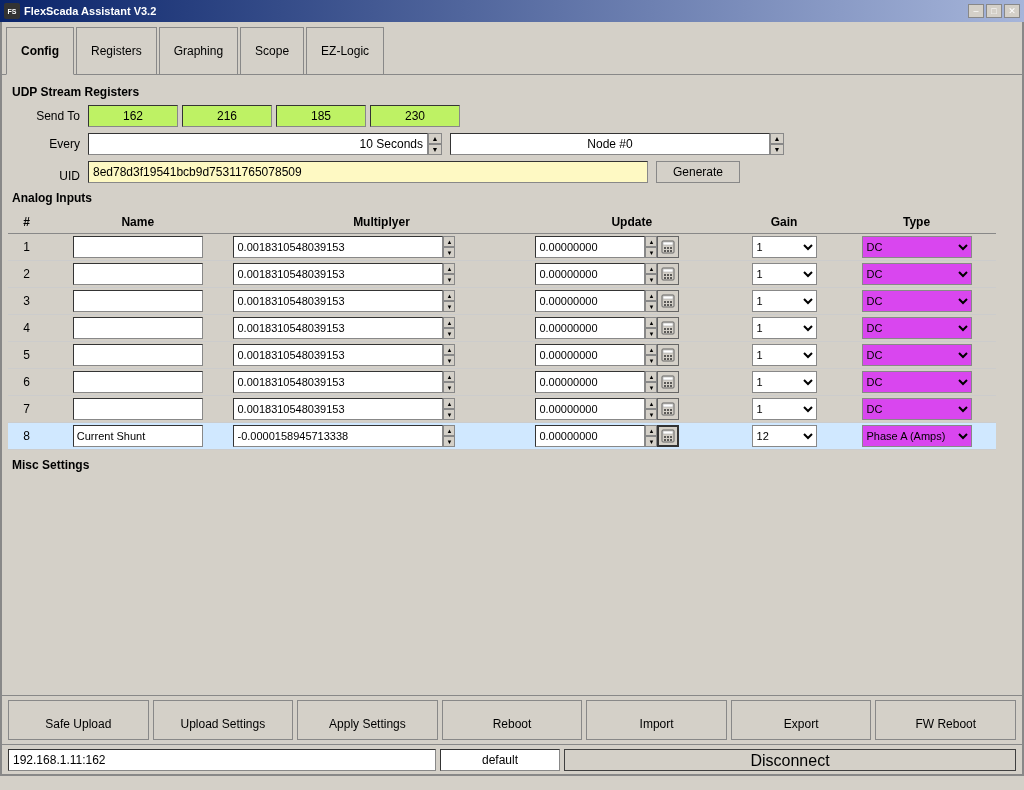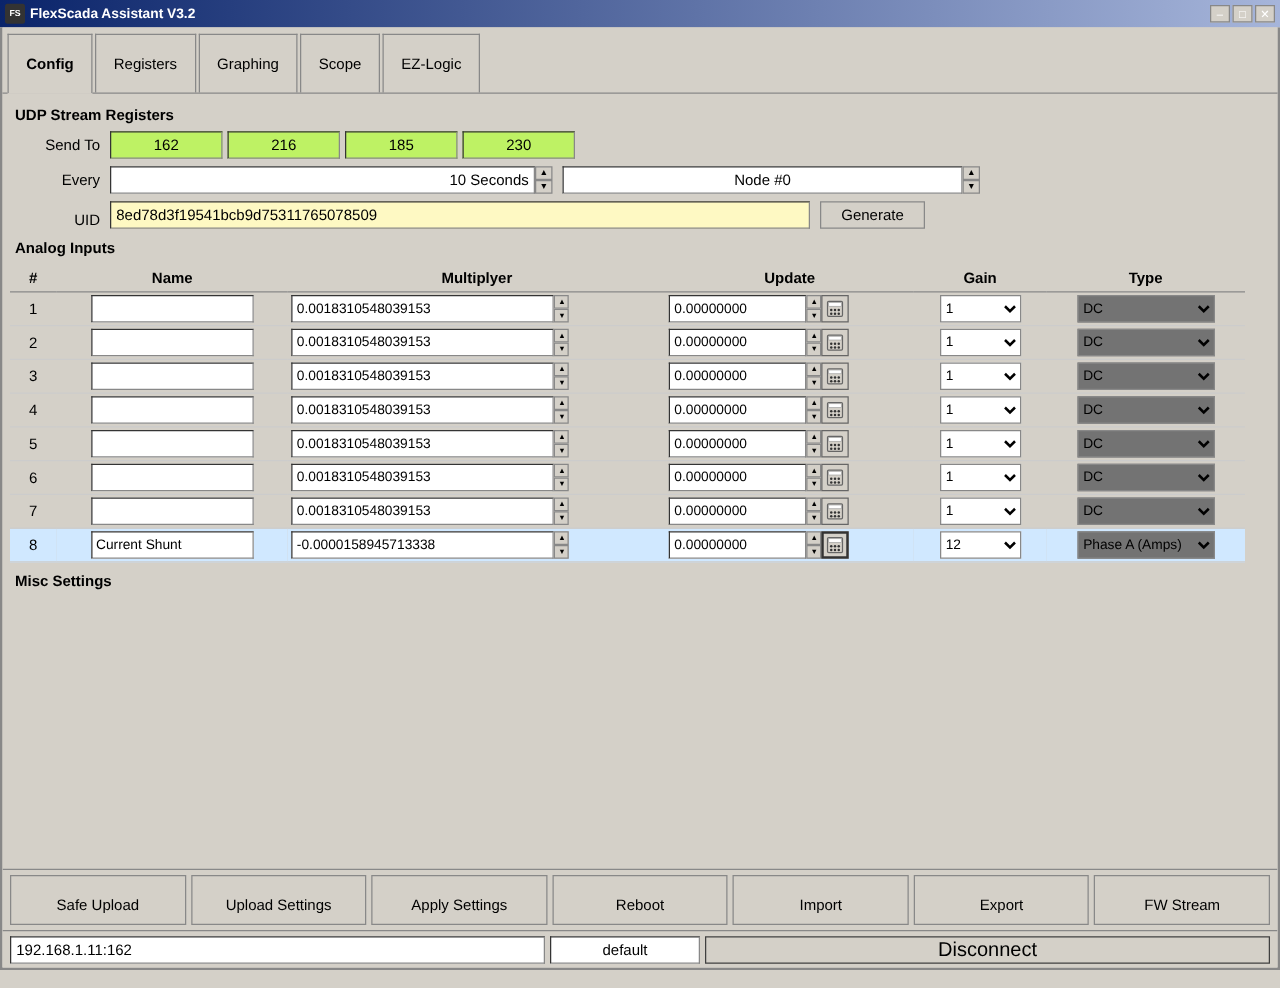--- a/index.html
+++ b/index.html
@@ -253,21 +253,21 @@
       width: 65px;
       height: 22px;
       font-size: 11px;
       background: white;
       border: 1px solid #888;
     }
     .type-select {
       width: 110px;
       height: 22px;
       font-size: 11px;
-      background: #737373;
+      background: #d946ef;
       border: 1px solid #888;
     }
     .misc-section {
       margin-top: 8px;
     }
     .bottom-bar {
       position: absolute;
       bottom: 0;
       left: 0;
       right: 0;
@@ -725,21 +725,21 @@
     </div>
 
     <div class="bottom-bar">
       <div class="button-row">
         <button class="action-btn">Safe Upload</button>
         <button class="action-btn">Upload Settings</button>
         <button class="action-btn">Apply Settings</button>
         <button class="action-btn">Reboot</button>
         <button class="action-btn">Import</button>
         <button class="action-btn">Export</button>
-        <button class="action-btn">FW Stream</button>
+        <button class="action-btn">FW Reboot</button>
       </div>
       <div class="status-bar">
         <input class="status-ip" value="192.168.1.11:162" style="">
         <input class="status-default" value="default" style="">
         <button class="disconnect-btn">Disconnect</button>
       </div>
     </div>
   </div>
 </div>
 

